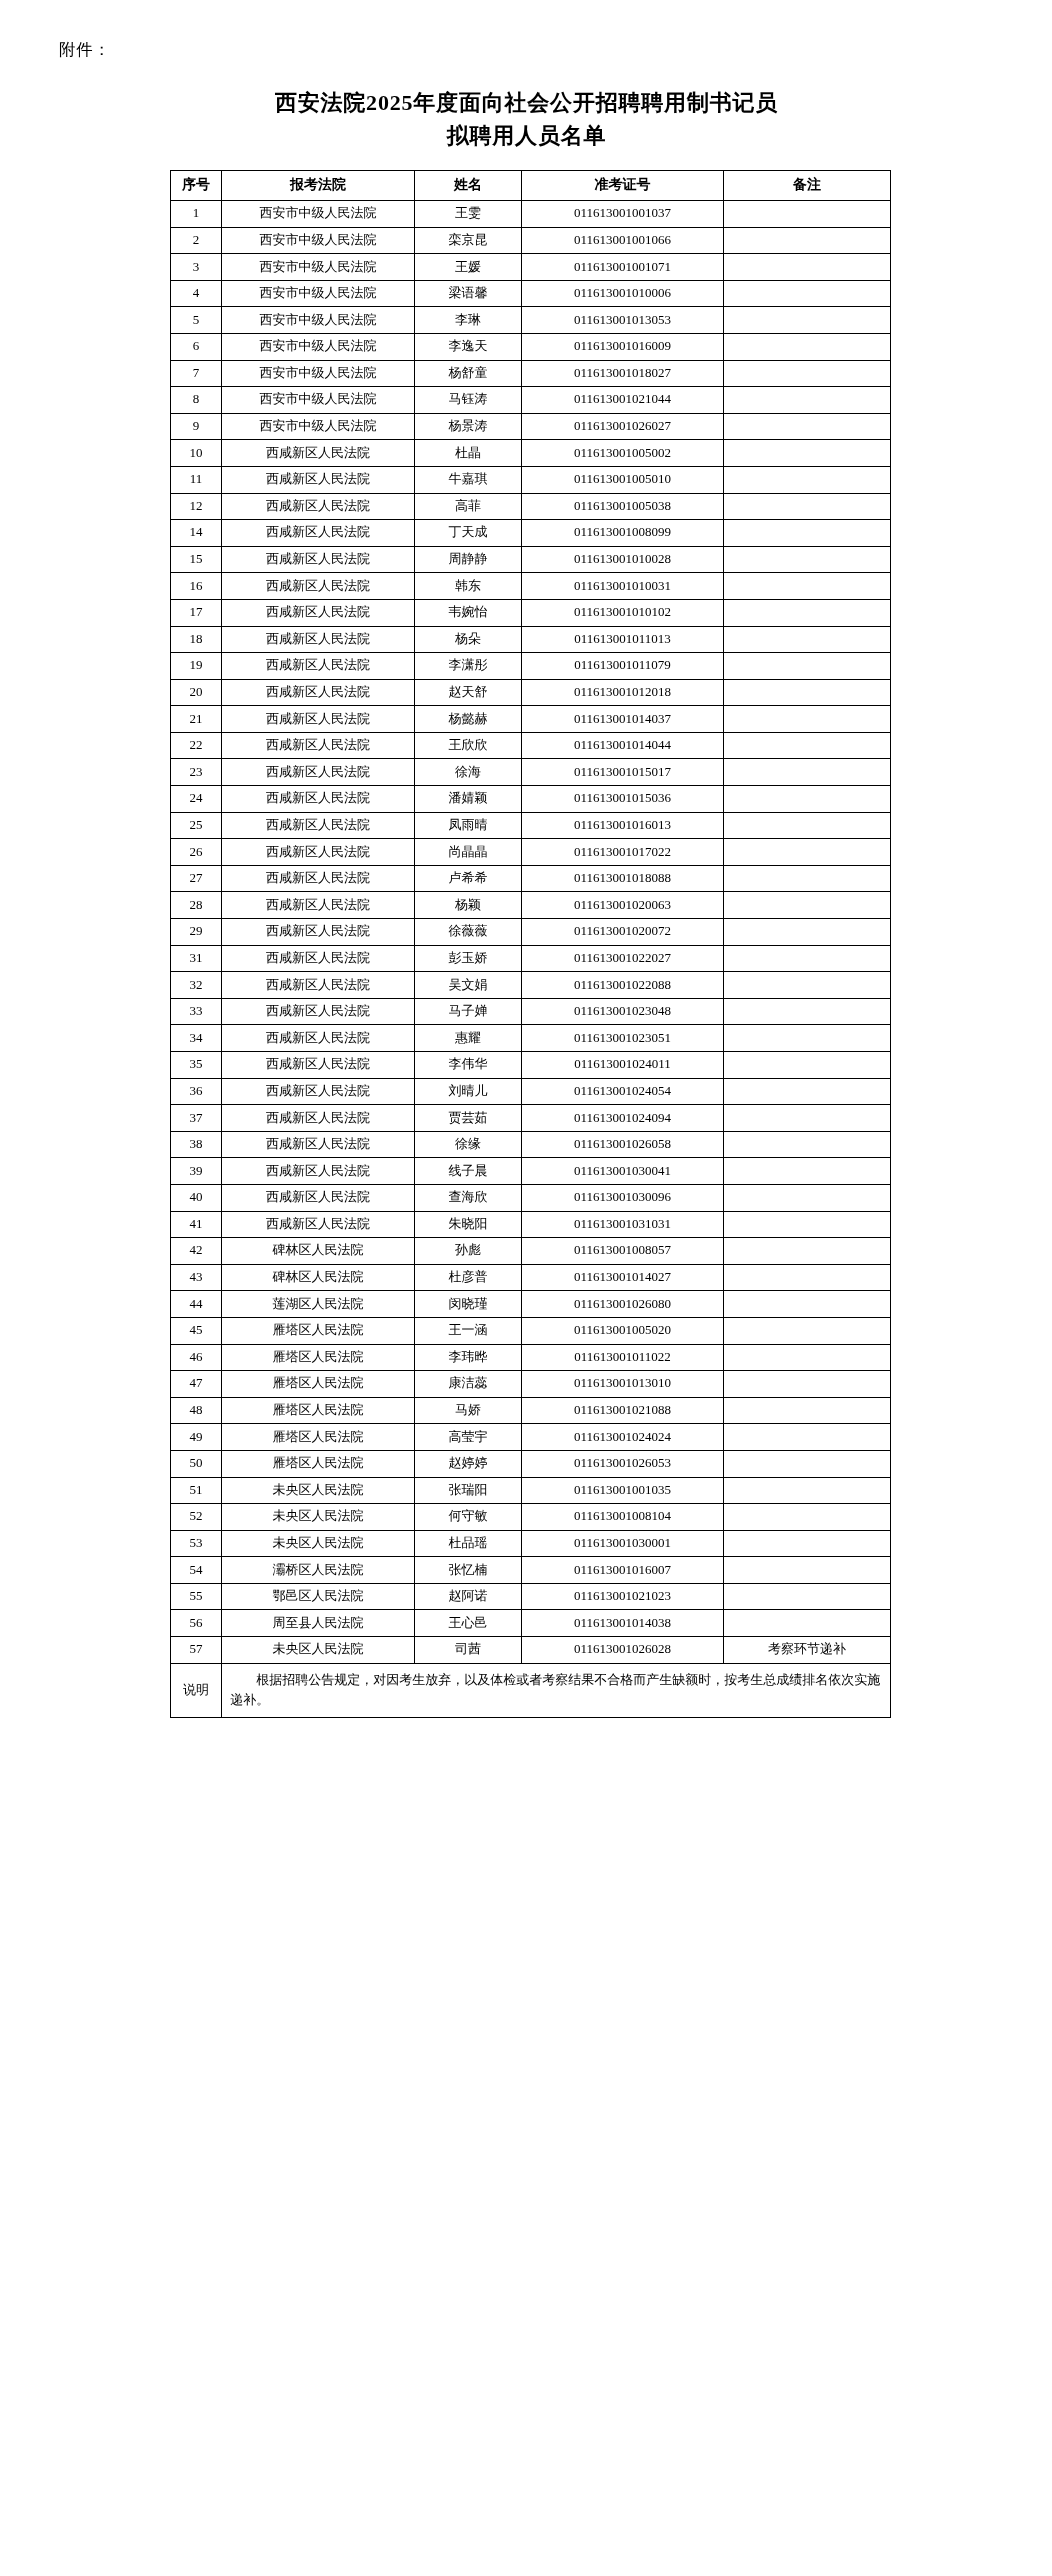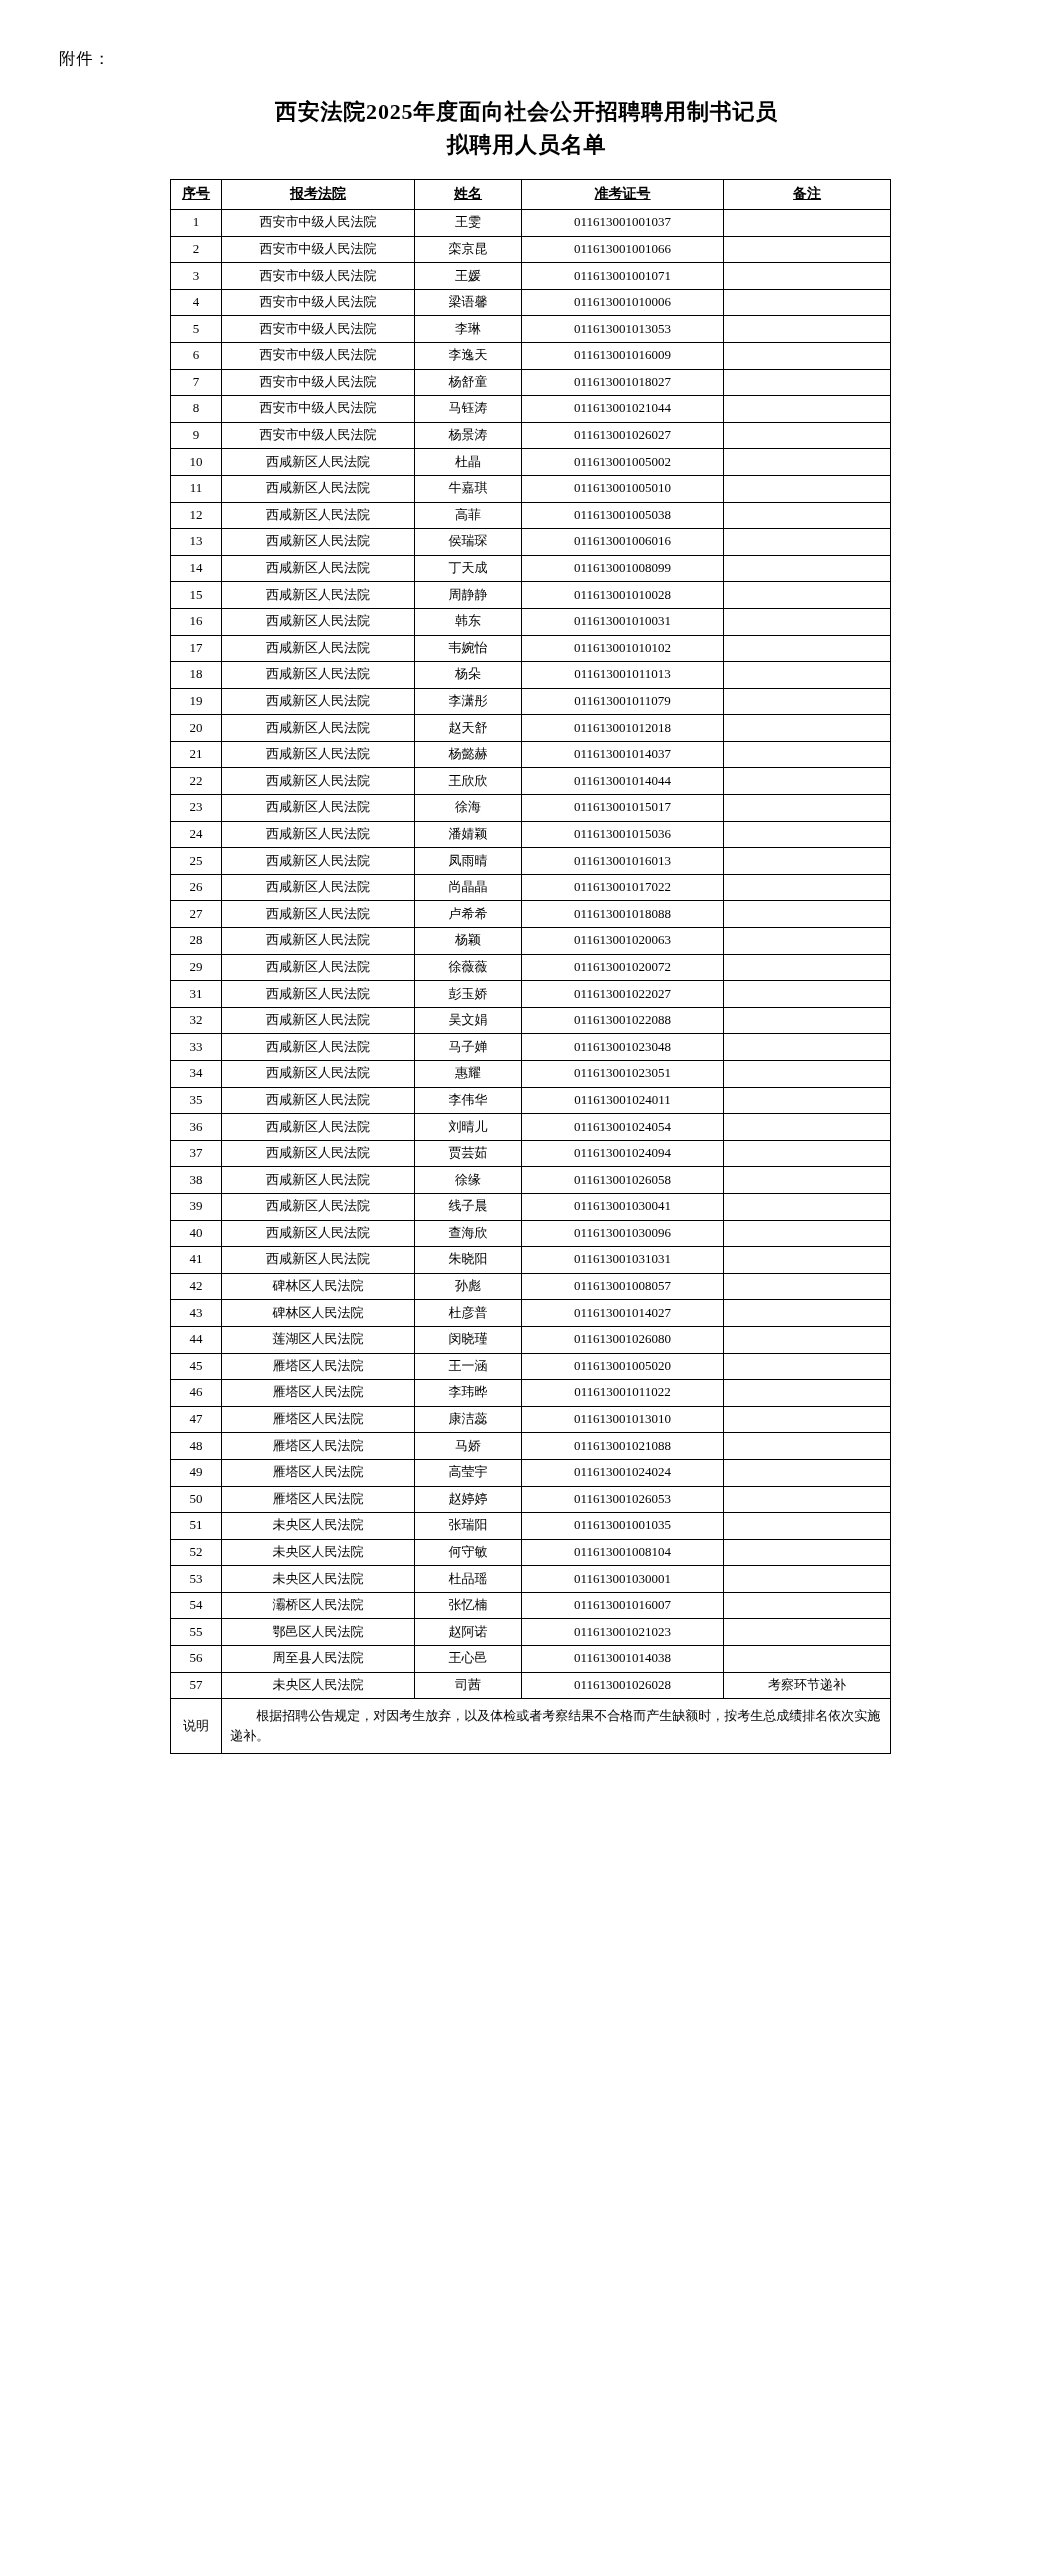--- a/index.html
+++ b/index.html
@@ -14,21 +14,21 @@
     color: #000000;
   }
   .page {
     width: 1053px;
     box-sizing: border-box;
     padding: 33px 0 33px 0;
   }
   .attachment-label {
     font-size: 16.4px;
     margin-left: 59px;
-    margin-top: 15px;
+    margin-top: 6px;
     margin-bottom: 25px;
     letter-spacing: 0.8px;
   }
   .doc-title {
     text-align: center;
     font-size: 22px;
     font-weight: bold;
     line-height: 1.5;
     margin: 0 auto 18px auto;
     width: 740px;
@@ -55,21 +55,20 @@
     text-align: center;
     padding: 2.5px 1.6px;
     height: 20.6px;
     line-height: 1.15;
     font-family: "Liberation Serif", "DejaVu Serif", serif;
   }
   table.roster th {
     font-weight: bold;
     font-size: 14px;
     height: 24px;
-    text-decoration: underline;
   }
   col.c-idx { width: 51px; }
   col.c-court { width: 193px; }
   col.c-name { width: 107px; }
   col.c-ticket { width: 202px; }
   col.c-note { width: 167px; }
 
   td.note-cell {
     font-size: 11.5px;
   }
@@ -195,27 +194,20 @@
             <td class="note-cell"></td>
           </tr>
           <tr>
             <td>12</td>
             <td>西咸新区人民法院</td>
             <td>高菲</td>
             <td>011613001005038</td>
             <td class="note-cell"></td>
           </tr>
           <tr>
-            <td>13</td>
-            <td>西咸新区人民法院</td>
-            <td>侯瑞琛</td>
-            <td>011613001006016</td>
-            <td class="note-cell"></td>
-          </tr>
-          <tr>
             <td>14</td>
             <td>西咸新区人民法院</td>
             <td>丁天成</td>
             <td>011613001008099</td>
             <td class="note-cell"></td>
           </tr>
           <tr>
             <td>15</td>
             <td>西咸新区人民法院</td>
             <td>周静静</td>

